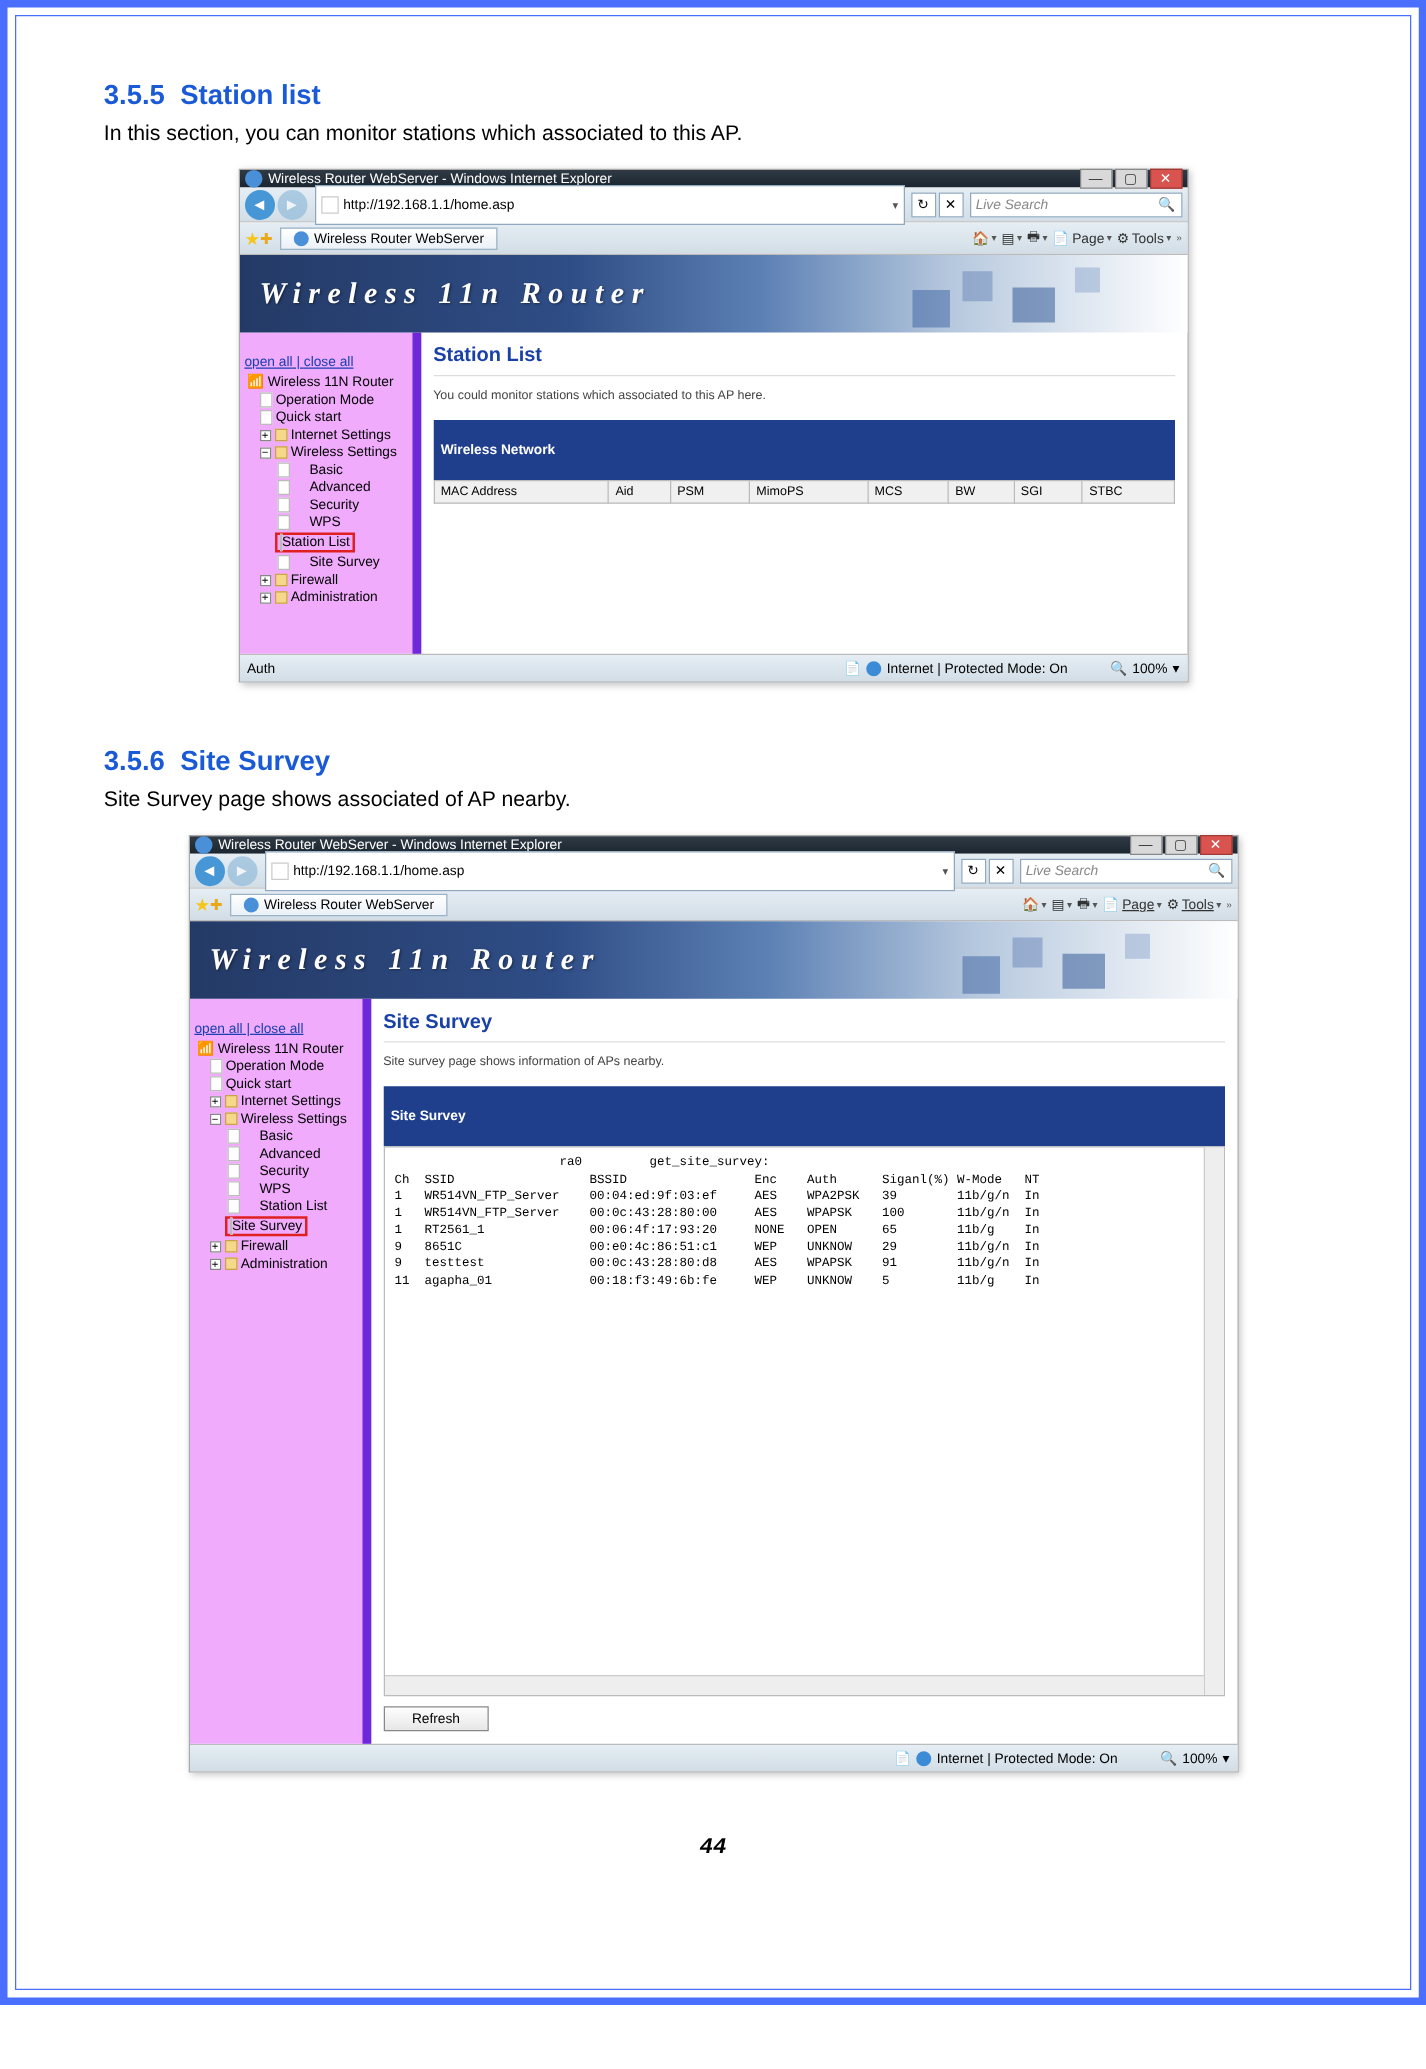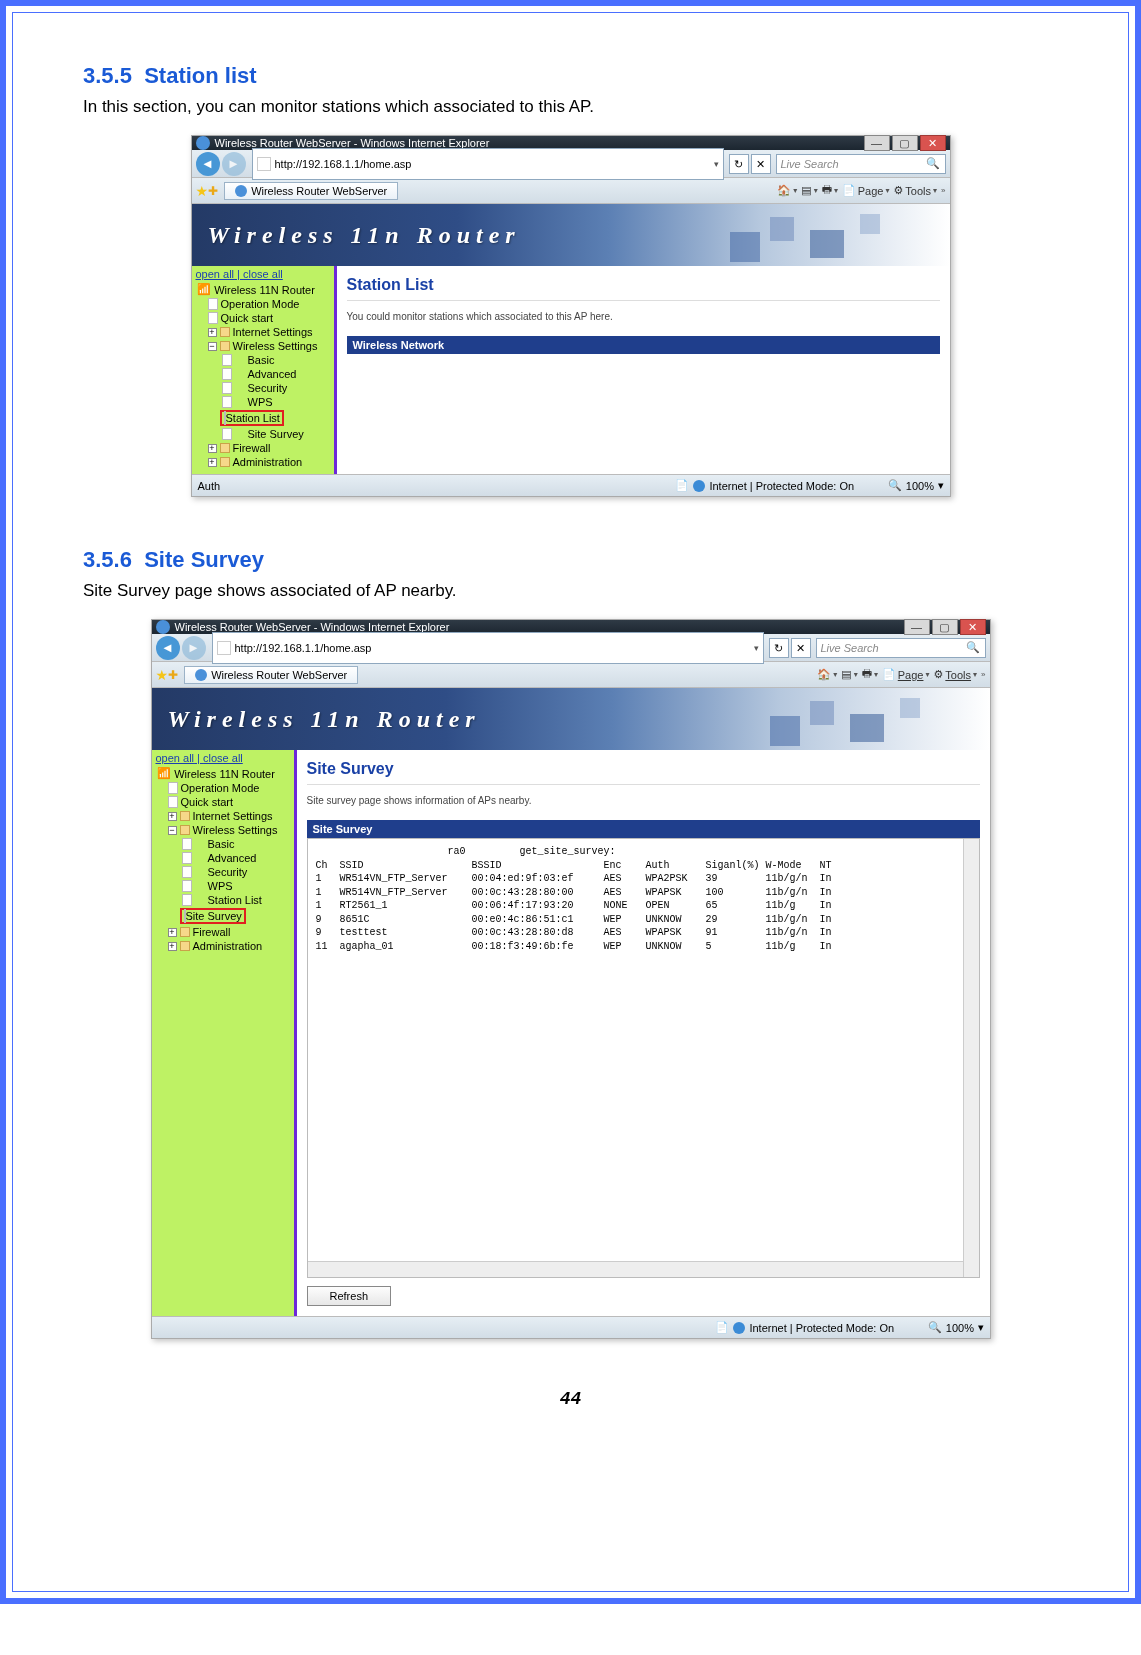--- a/index.html
+++ b/index.html
@@ -40,34 +40,34 @@
   .toolbtns .dd{font-size:8px;color:#555;}
 
   
   .banner{height:62px;background:linear-gradient(90deg,#243a66 0%,#2f4d86 35%,#5c80b4 55%,#b6c8de 75%,#fff 100%);display:flex;align-items:center;padding-left:16px;position:relative;}
   .banner-text{color:#fff;font-family:'Georgia',serif;font-size:24px;letter-spacing:6px;text-shadow:1px 1px 2px rgba(0,0,0,.4);font-style:italic;font-weight:bold;}
   .banner .squares{position:absolute;right:20px;top:8px;width:200px;height:44px;}
   .sq{position:absolute;background:#3a5fa0;opacity:.5;}
 
   
   .content-row{display:flex;}
-  .leftnav{flex:0 0 145px;border-right:3px solid #6d28d9;font-size:11px;background:#bef264;padding-top:0;}
+  .leftnav{flex:0 0 145px;border-right:7px solid #6d28d9;font-size:11px;background:#f0abfc;padding-top:16px;}
   .leftnav .links{color:#1a3fb0;text-decoration:underline;padding:2px 4px;}
   .tree-item{padding:1px 0 1px 6px;display:flex;align-items:center;gap:3px;}
   .tree-item .exp{width:9px;height:9px;border:1px solid #888;text-align:center;line-height:7px;font-size:9px;background:#fff;}
   .tree-item .fico{width:10px;height:10px;background:#f6d88a;border:1px solid #c9a349;}
   .tree-item .pico{width:10px;height:12px;background:#fff;border:1px solid #bbb;}
   .indent1{padding-left:16px;}
   .indent2{padding-left:30px;gap:16px;}
   .sel-box{border:2px solid #e02020;padding:0 2px;margin-left:-2px;}
 
   .mainpane{flex:1;padding:6px 10px 10px 10px;font-size:11px;}
   .main-title{color:#1a41a6;font-weight:bold;font-size:16px;border-bottom:1px solid #ddd;padding:4px 0 6px 0;margin-bottom:10px;}
   .desc{font-size:10px;color:#444;margin-bottom:14px;}
-  .tbl-head{background:#1f3e8c;color:#fff;font-weight:bold;font-size:11px;padding:3px 6px;}
+  .tbl-head{background:#1f3e8c;color:#fff;font-weight:bold;font-size:11px;padding:18px 6px;}
   table.sta{width:100%;border-collapse:collapse;font-size:10px;}
   table.sta th{background:#f0f0f0;border:1px solid #bbb;padding:3px 5px;text-align:left;font-weight:normal;}
 
   .survey-pane{border:1px solid #bbb;min-height:440px;position:relative;margin-bottom:8px;}
   .survey-pane pre{font-family:'Courier New',monospace;font-size:10px;padding:6px 8px;line-height:1.35;white-space:pre;}
   .survey-scroll-h{height:16px;background:#eee;border-top:1px solid #ccc;position:absolute;bottom:0;left:0;right:16px;}
   .survey-scroll-v{width:16px;background:#eee;border-left:1px solid #ccc;position:absolute;top:0;bottom:0;right:0;}
   .refreshbtn{padding:3px 22px;font-size:11px;background:linear-gradient(#fdfdfd,#e7e7e7);border:1px solid #888;}
 
   
@@ -192,20 +192,34 @@
         <div class="tree-item indent1">
               <span class="exp">+</span>
               <span class="fico"></span>
               <span>Administration</span>
             </div>
       </div>
       <div class="mainpane">
         <div class="main-title">Station List</div>
         <div class="desc">You could monitor stations which associated to this AP here.</div>
         <div class="tbl-head">Wireless Network</div>
+        <table class="sta">
+              <tbody>
+                <tr id="station-cols">
+                  <th>MAC Address</th>
+                  <th>Aid</th>
+                  <th>PSM</th>
+                  <th>MimoPS</th>
+                  <th>MCS</th>
+                  <th>BW</th>
+                  <th>SGI</th>
+                  <th>STBC</th>
+                </tr>
+              </tbody>
+            </table>
         <div style="height:110px;"></div>
       </div>
     </div>
     <div class="statusbar">
       <span>Auth</span>
       <div class="zone">
         <span>📄</span>
         <span class="globe"></span>
         <span>Internet | Protected Mode: On</span>
         <span style="margin-left:30px;">🔍</span>

